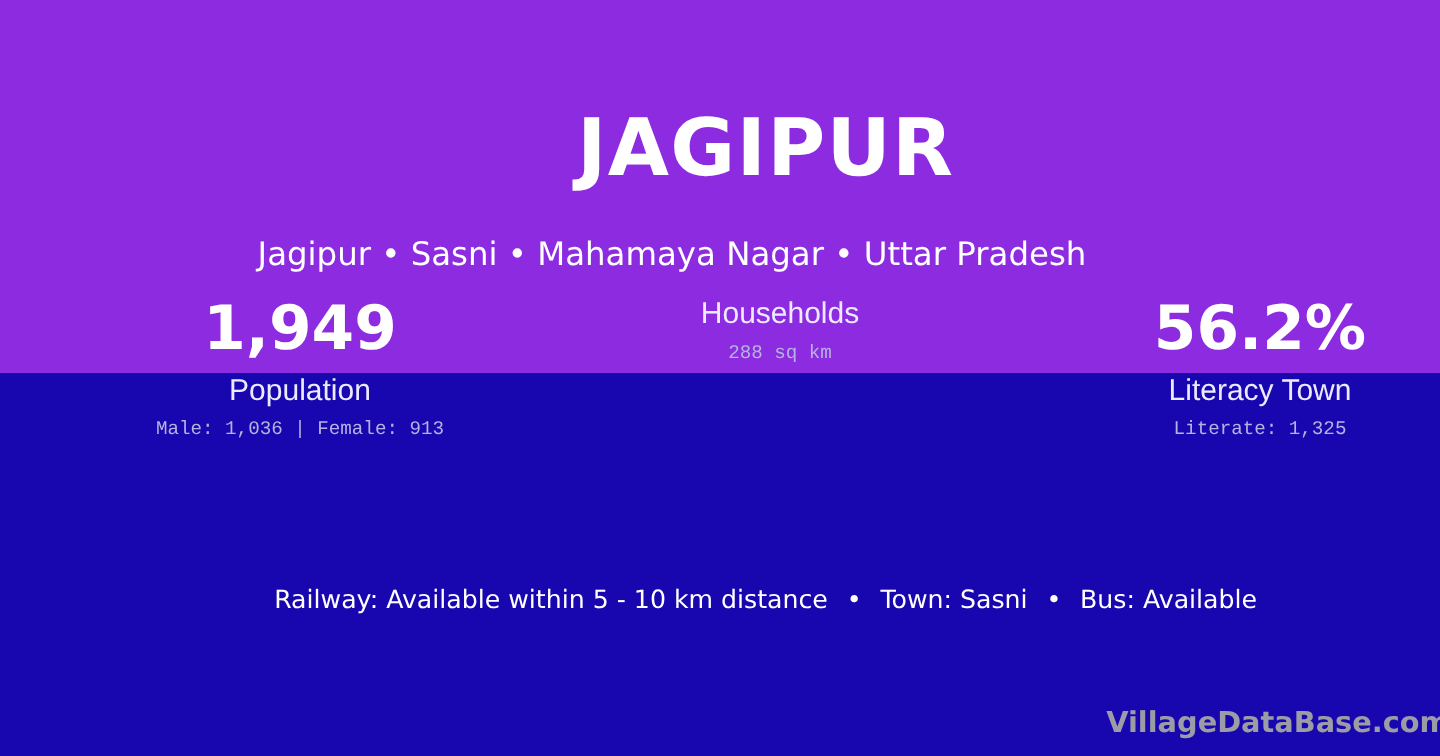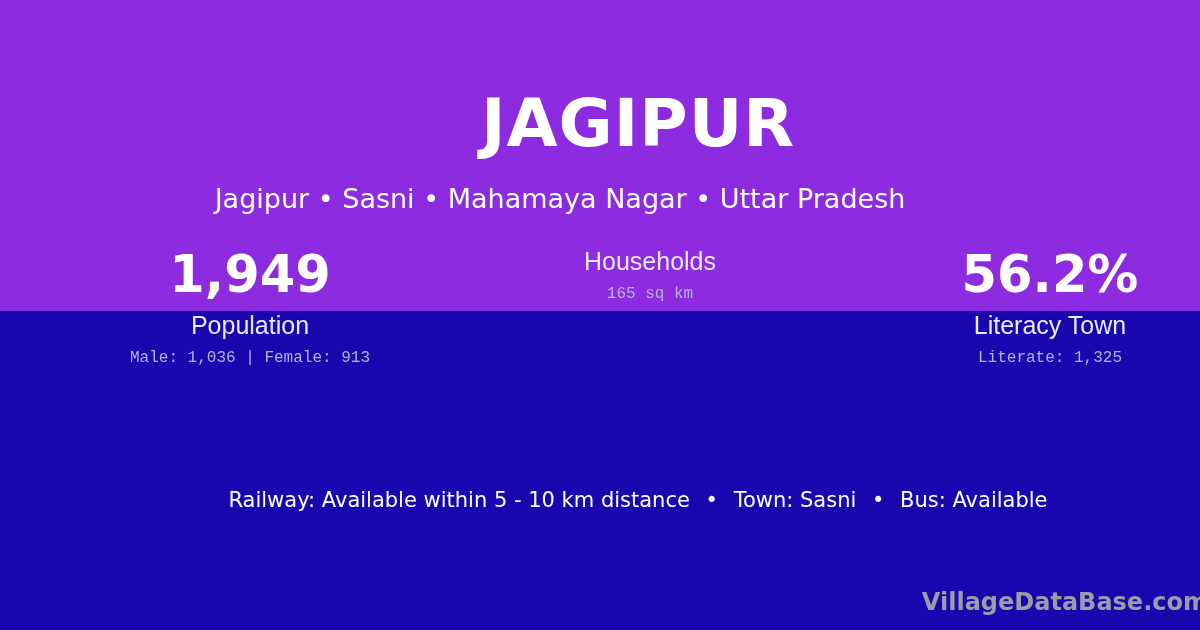--- a/index.html
+++ b/index.html
@@ -62,21 +62,21 @@
     font-weight: 700;
     letter-spacing: 1px;
     color: #ffffff;
     line-height: 72px;
     white-space: nowrap;
   }
 
   .village-breadcrumb {
     position: absolute;
     left: 0;
-    top: 182px;
+    top: 196px;
     width: 1044px;
     text-align: center;
     font-family: "DejaVu Sans", sans-serif;
     font-size: 27px;
     font-weight: 400;
     color: #ffffff;
     line-height: 34px;
     white-space: nowrap;
   }
 
@@ -172,21 +172,21 @@
     <div class="stats-row">
 
       <div class="stat-col">
         <div class="stat-value">1,949</div>
         <div class="stat-label">Population</div>
         <div class="stat-sub">Male: 1,036 | Female: 913</div>
       </div>
 
       <div class="stat-col">
         <div class="stat-label">Households</div>
-        <div class="stat-sub">165 sq km</div>
+        <div class="stat-sub">288 sq km</div>
       </div>
 
       <div class="stat-col">
         <div class="stat-value">56.2%</div>
         <div class="stat-label">Literacy Town</div>
         <div class="stat-sub">Literate: 1,325</div>
       </div>
 
     </div>
 

